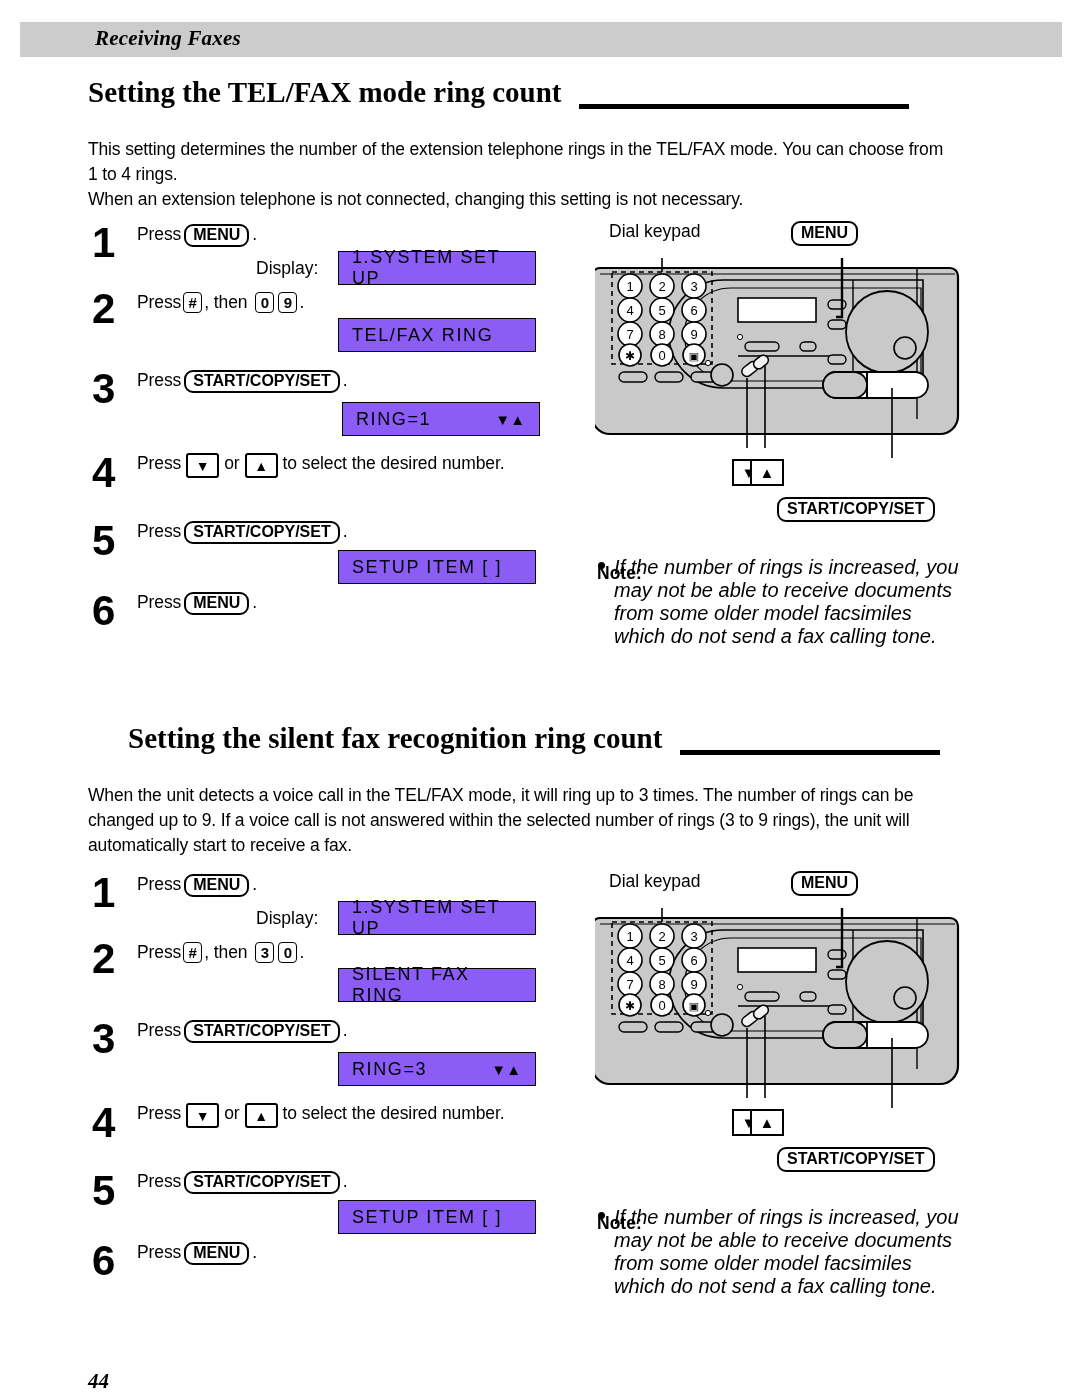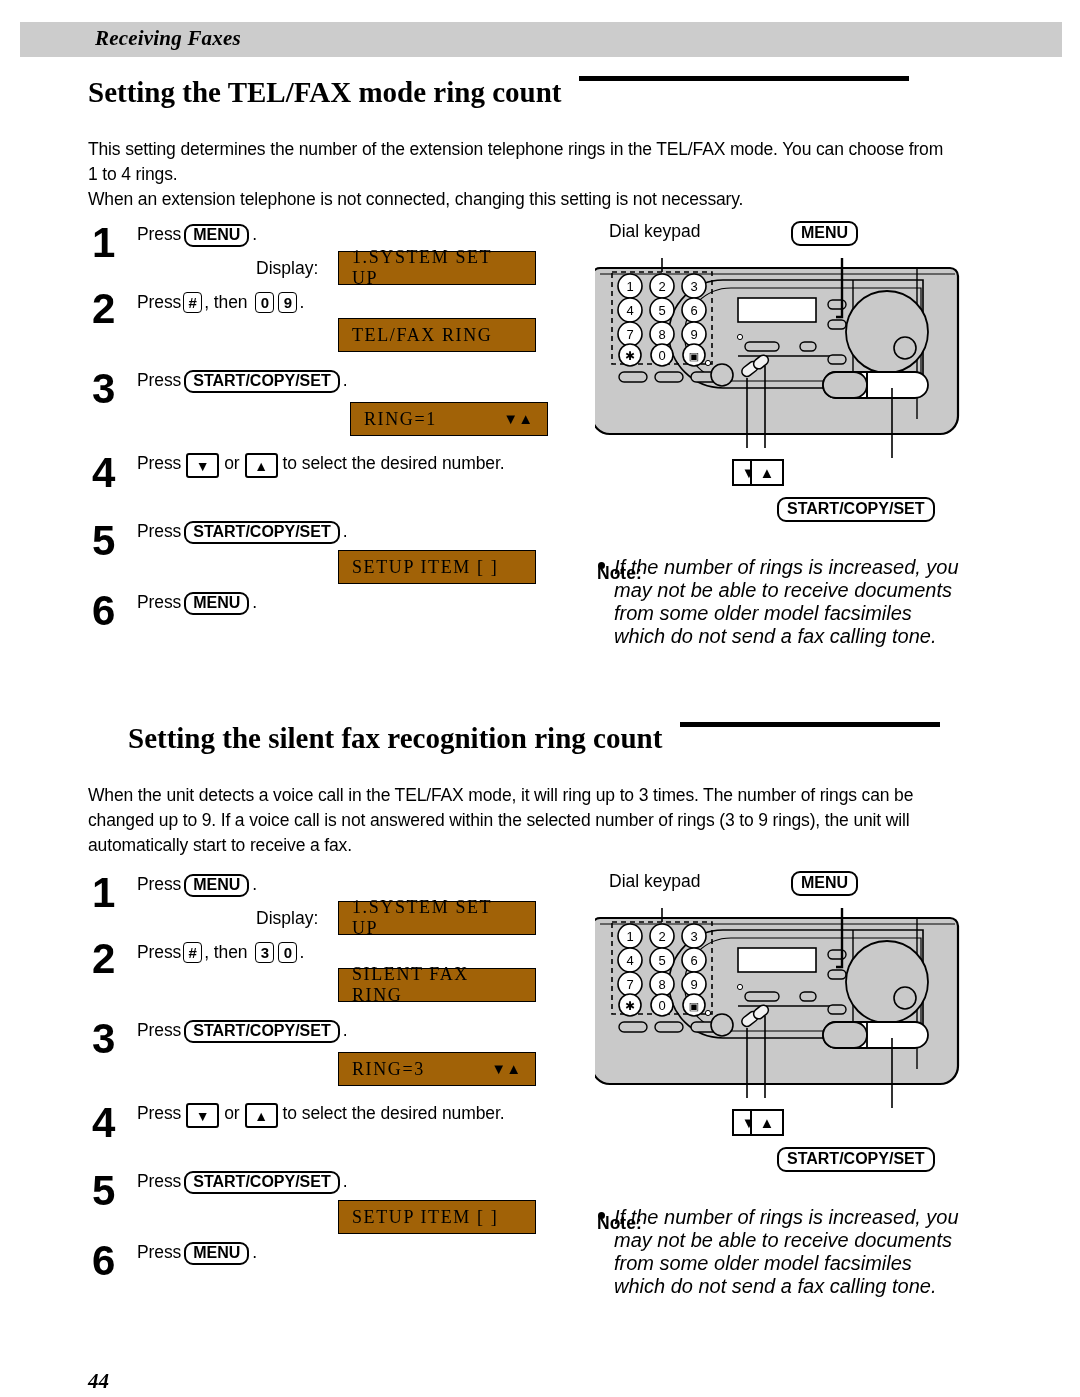--- a/index.html
+++ b/index.html
@@ -5,21 +5,21 @@
   html,body{margin:0;padding:0;background:#fff;}
   body{width:1080px;height:1397px;position:relative;overflow:hidden;
        font-family:"Liberation Sans",sans-serif;color:#000;}
 
   
   .hdr-band{position:absolute;left:20px;top:22px;width:1042px;height:35px;background:#cccccc;}
   .hdr-band span{position:absolute;left:75px;top:4px;font-family:"Liberation Serif",serif;
                  font-weight:bold;font-style:italic;font-size:21px;letter-spacing:.2px;}
 
   
-  .sec-head{position:absolute;display:flex;align-items:flex-start;}
+  .sec-head{position:absolute;display:flex;align-items:flex-end;}
   .sec-head .t{font-family:"Liberation Serif",serif;font-weight:bold;font-size:29px;white-space:nowrap;}
   .sec-head .rule{height:5px;background:#000;margin-left:18px;}
 
   
   .para{position:absolute;font-size:17.5px;line-height:25px;letter-spacing:-0.15px;}
 
   
   .stepnum{position:absolute;font-family:"Liberation Sans",sans-serif;font-weight:bold;
            font-size:42px;line-height:42px;}
   .stepline{position:absolute;font-size:17.5px;line-height:20px;white-space:nowrap;
@@ -32,22 +32,22 @@
   
   .nkey{display:inline-flex;align-items:center;justify-content:center;
         border:1.6px solid #000;border-radius:4px;font-weight:bold;font-size:15px;
         width:17px;height:19px;margin:0 2px;line-height:1;}
   
   .akey{display:inline-flex;align-items:center;justify-content:center;
         border:2px solid #000;border-radius:3px;width:29px;height:21px;margin:0 5px;
         font-size:14px;line-height:1;}
 
   
-  .lcd{position:absolute;border:1.6px solid #000;background:#a16207;height:32px;
-       font-family:Liberation Serif, serif;font-size:18px;letter-spacing:1.6px;
+  .lcd{position:absolute;border:1.6px solid #000;background:#8b5cf6;height:32px;
+       font-family:Liberation Sans, sans-serif;font-size:18px;letter-spacing:1.6px;
        display:flex;align-items:center;}
   .lcd .txt{padding-left:13px;}
   .lcd .arrows{margin-left:auto;padding-right:14px;font-size:15px;letter-spacing:0px;}
   .dsp-label{position:absolute;font-size:17.5px;}
 
   
   .note-h{position:absolute;font-weight:bold;font-size:17.5px;margin-top:36px;}
   .note-b{position:absolute;font-size:20px;line-height:23px;font-style:italic;}
   .note-b .bullet{position:absolute;left:-16px;top:6px;width:7px;height:7px;border-radius:50%;background:#000;}
 
@@ -106,21 +106,21 @@
   <span class="txt">TEL/FAX RING</span>
   <span class="arrows"></span>
 </div>
 
 <div class="stepnum" style="left:92px;top:368px;">3</div>
 <div class="stepline" style="left:137px;top:370px;">
   <span>Press</span>
   <span class="key">START/COPY/SET</span>
   <span>.</span>
 </div>
-<div class="lcd" style="left:350px;top:402px;width:196px;">
+<div class="lcd" style="left:342px;top:402px;width:196px;">
   <span class="txt">RING=1</span>
   <span class="arrows">▼▲</span>
 </div>
 
 <div class="stepnum" style="left:92px;top:452px;">4</div>
 <div class="stepline" style="left:137px;top:453px;">
   <span>Press</span>
   <span class="akey">▼</span>
   <span>or</span>
   <span class="akey">▲</span>

